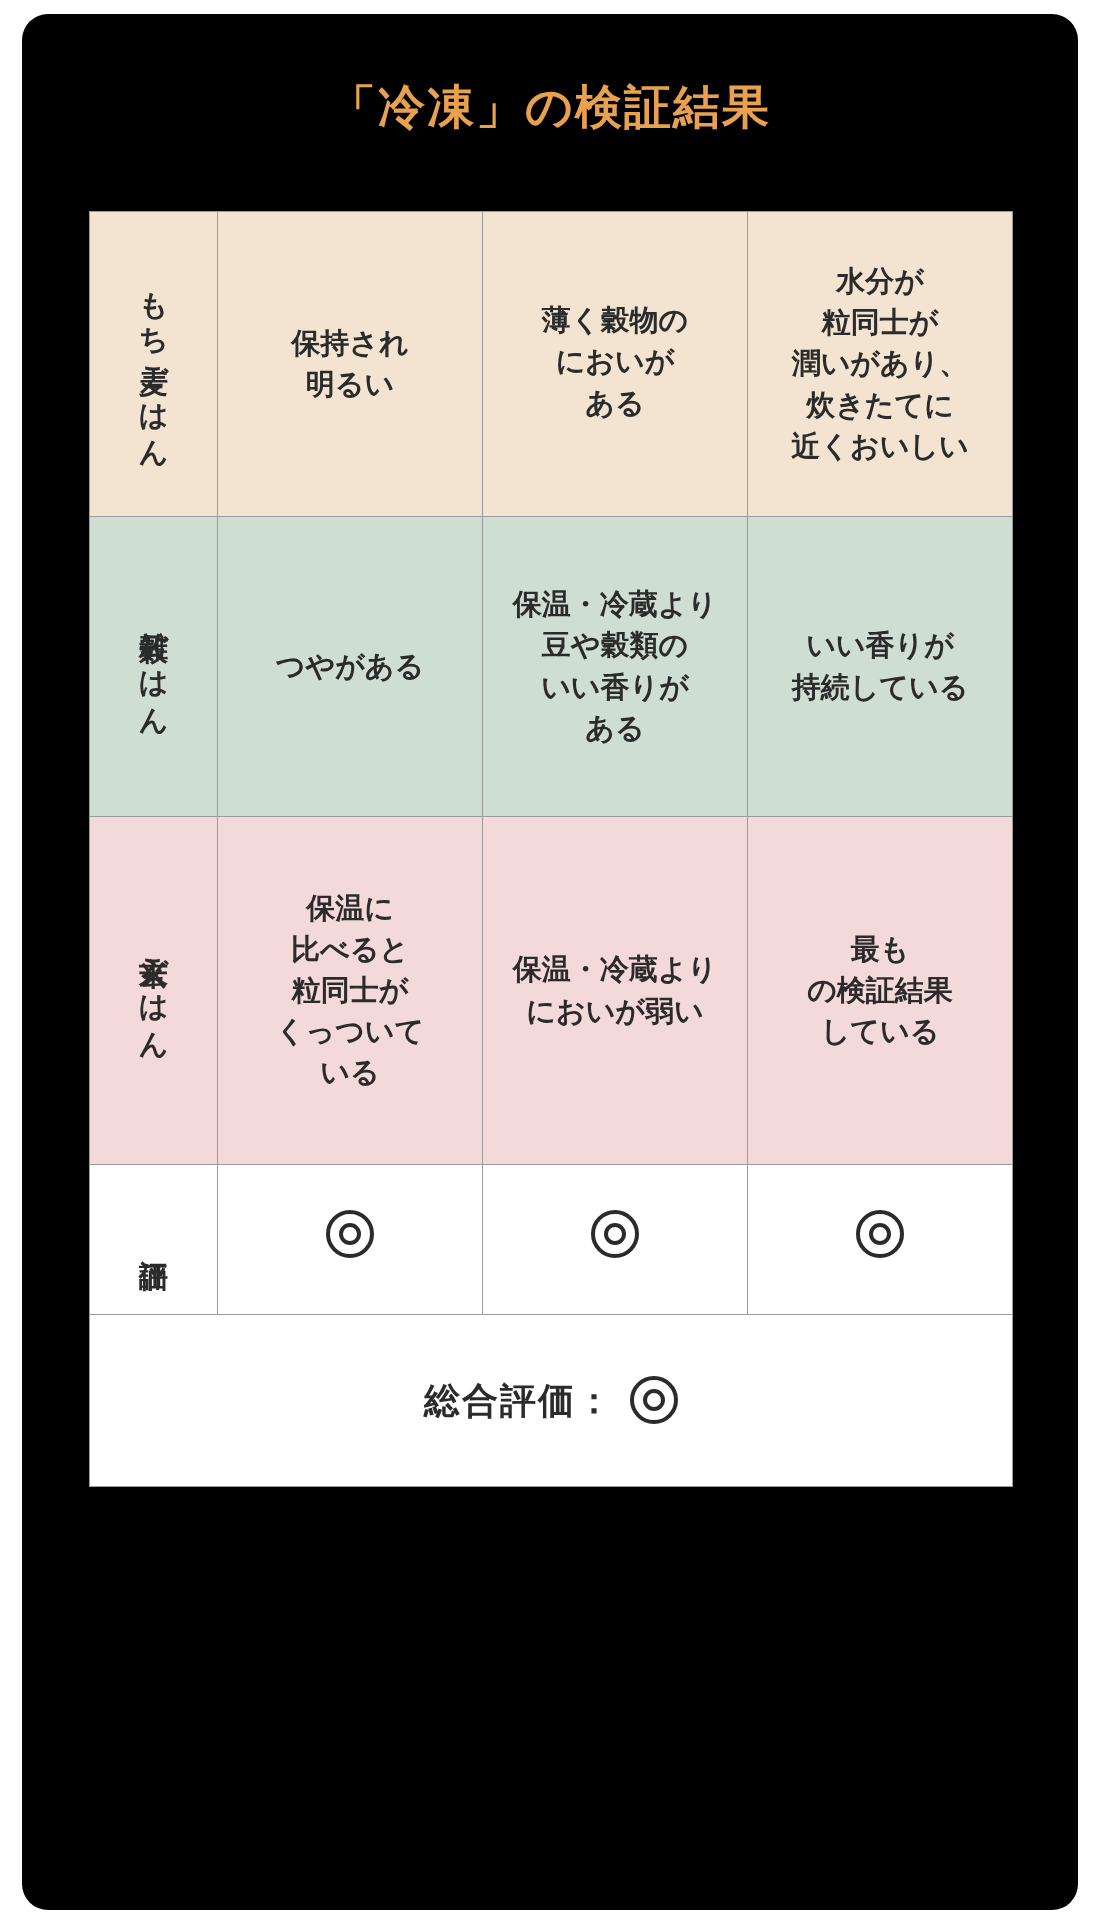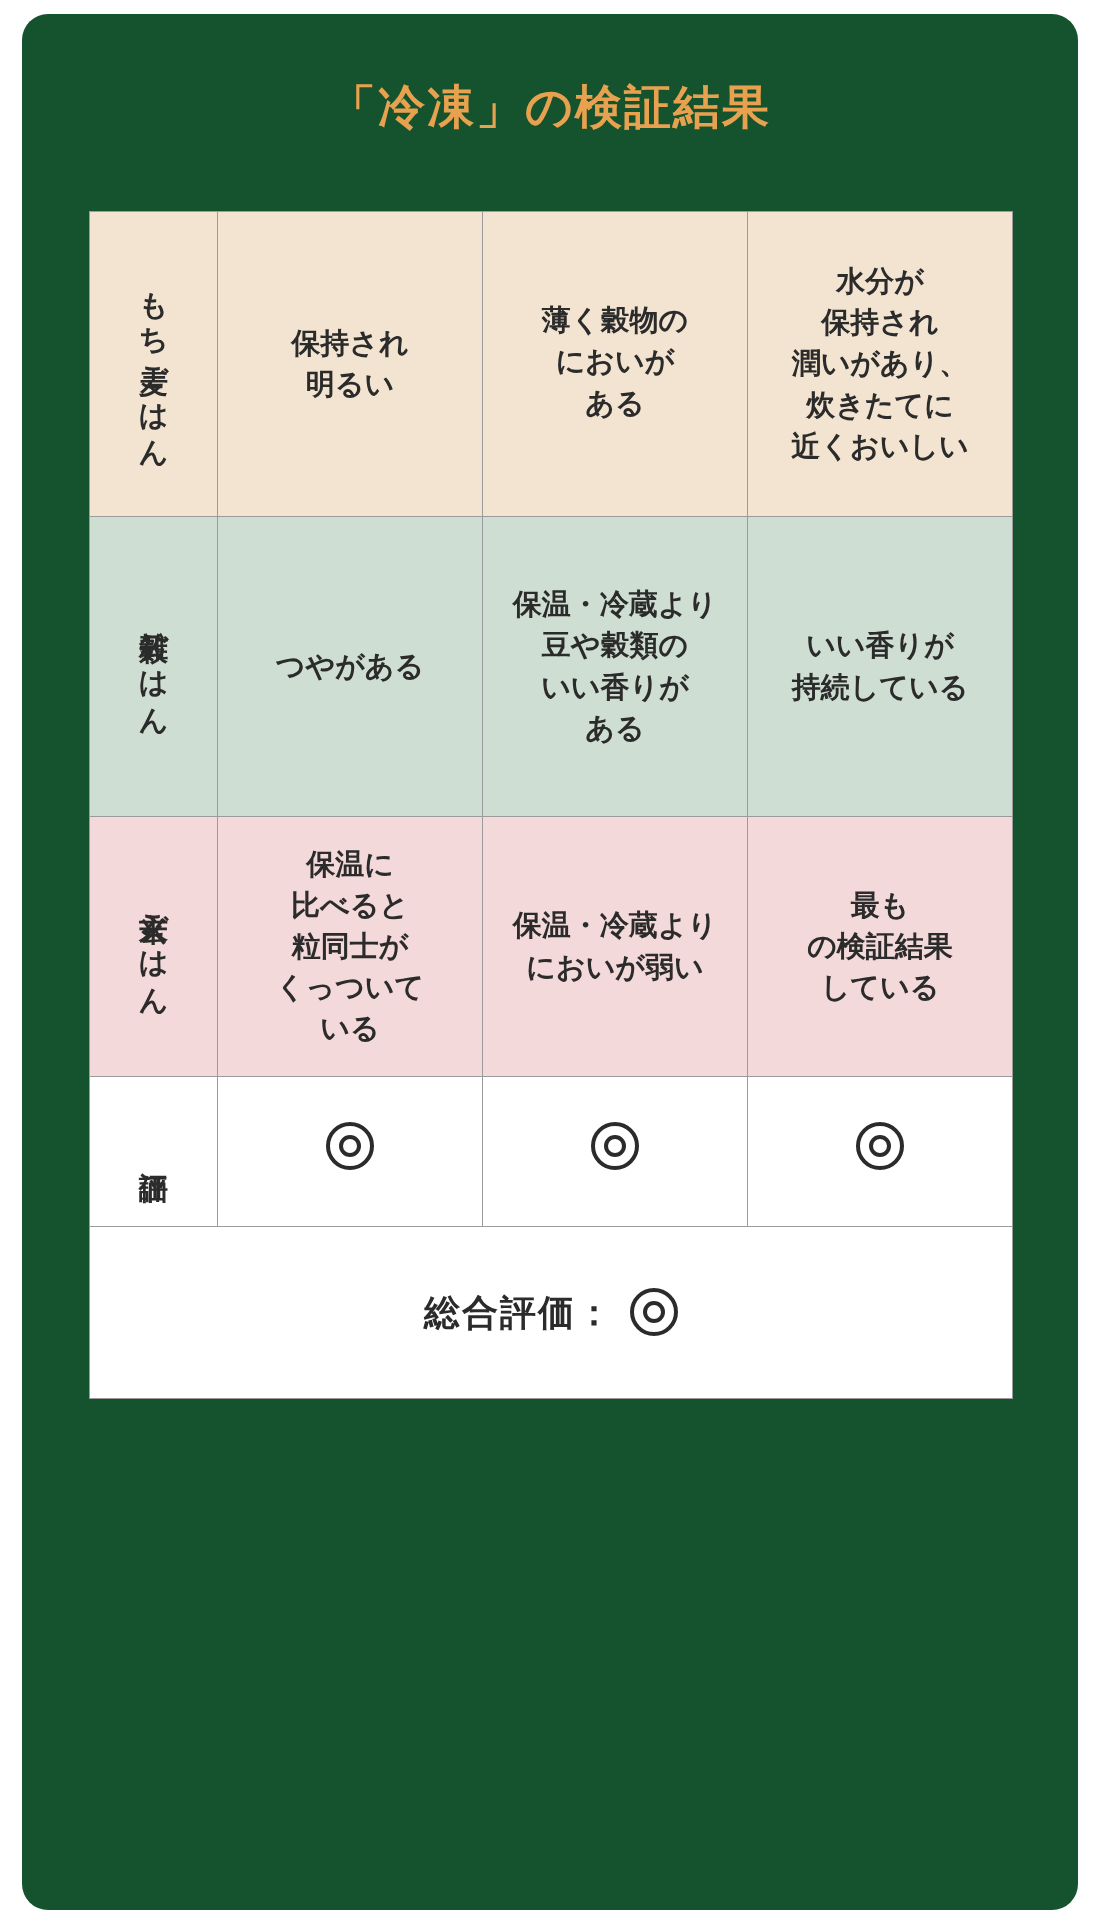--- a/index.html
+++ b/index.html
@@ -13,21 +13,21 @@
     font-family: "Liberation Sans", "DejaVu Sans", sans-serif;
     color: #2b2b2b;
     overflow: hidden;
   }
   .card {
     position: absolute;
     left: 22px;
     top: 14px;
     width: 1056px;
     height: 1896px;
-    background: #14532d;
+    background: #000000;
     border-radius: 26px;
     box-sizing: border-box;
   }
   .title {
     position: absolute;
     left: 0;
     top: 62px;
     width: 1056px;
     text-align: center;
     font-size: 47px;
@@ -84,21 +84,21 @@
   }
 
   
   .band-a td { background: #f2e4d0; }
   .band-b td { background: #cfded3; }
   .band-c td { background: #f4d9da; }
   .band-eval td { background: #ffffff; }
 
   tr.band-a td, tr.band-b td, tr.band-c td { height: 305px; }
   tr.band-b td { height: 300px; }
-  tr.band-c td { height: 260px; }
+  tr.band-c td { height: 348px; }
   tr.band-eval td { height: 150px; }
 
   td.evalmark {
     font-size: 40px;
     font-weight: normal;
   }
   .double-circle {
     display: inline-block;
     width: 40px;
     height: 40px;
@@ -151,21 +151,21 @@
       <tbody>
 
         <tr class="band-a">
           <td class="rowlabel">もち麦ごはん</td>
           <td style="white-space:pre-line;">保持され
 明るい</td>
           <td style="white-space:pre-line;font-family:Liberation Mono, monospace;">薄く穀物の
 においが
 ある</td>
           <td style="white-space:pre-line;">水分が
-保持され
+粒同士が
 潤いがあり、
 炊きたてに
 近くおいしい</td>
         </tr>
 
         <tr class="band-b">
           <td class="rowlabel">雑穀ごはん</td>
           <td style="white-space:pre-line;text-align:center;">つやがある</td>
           <td class="sm-text" style="white-space:pre-line;">保温・冷蔵より
 豆や穀類の

